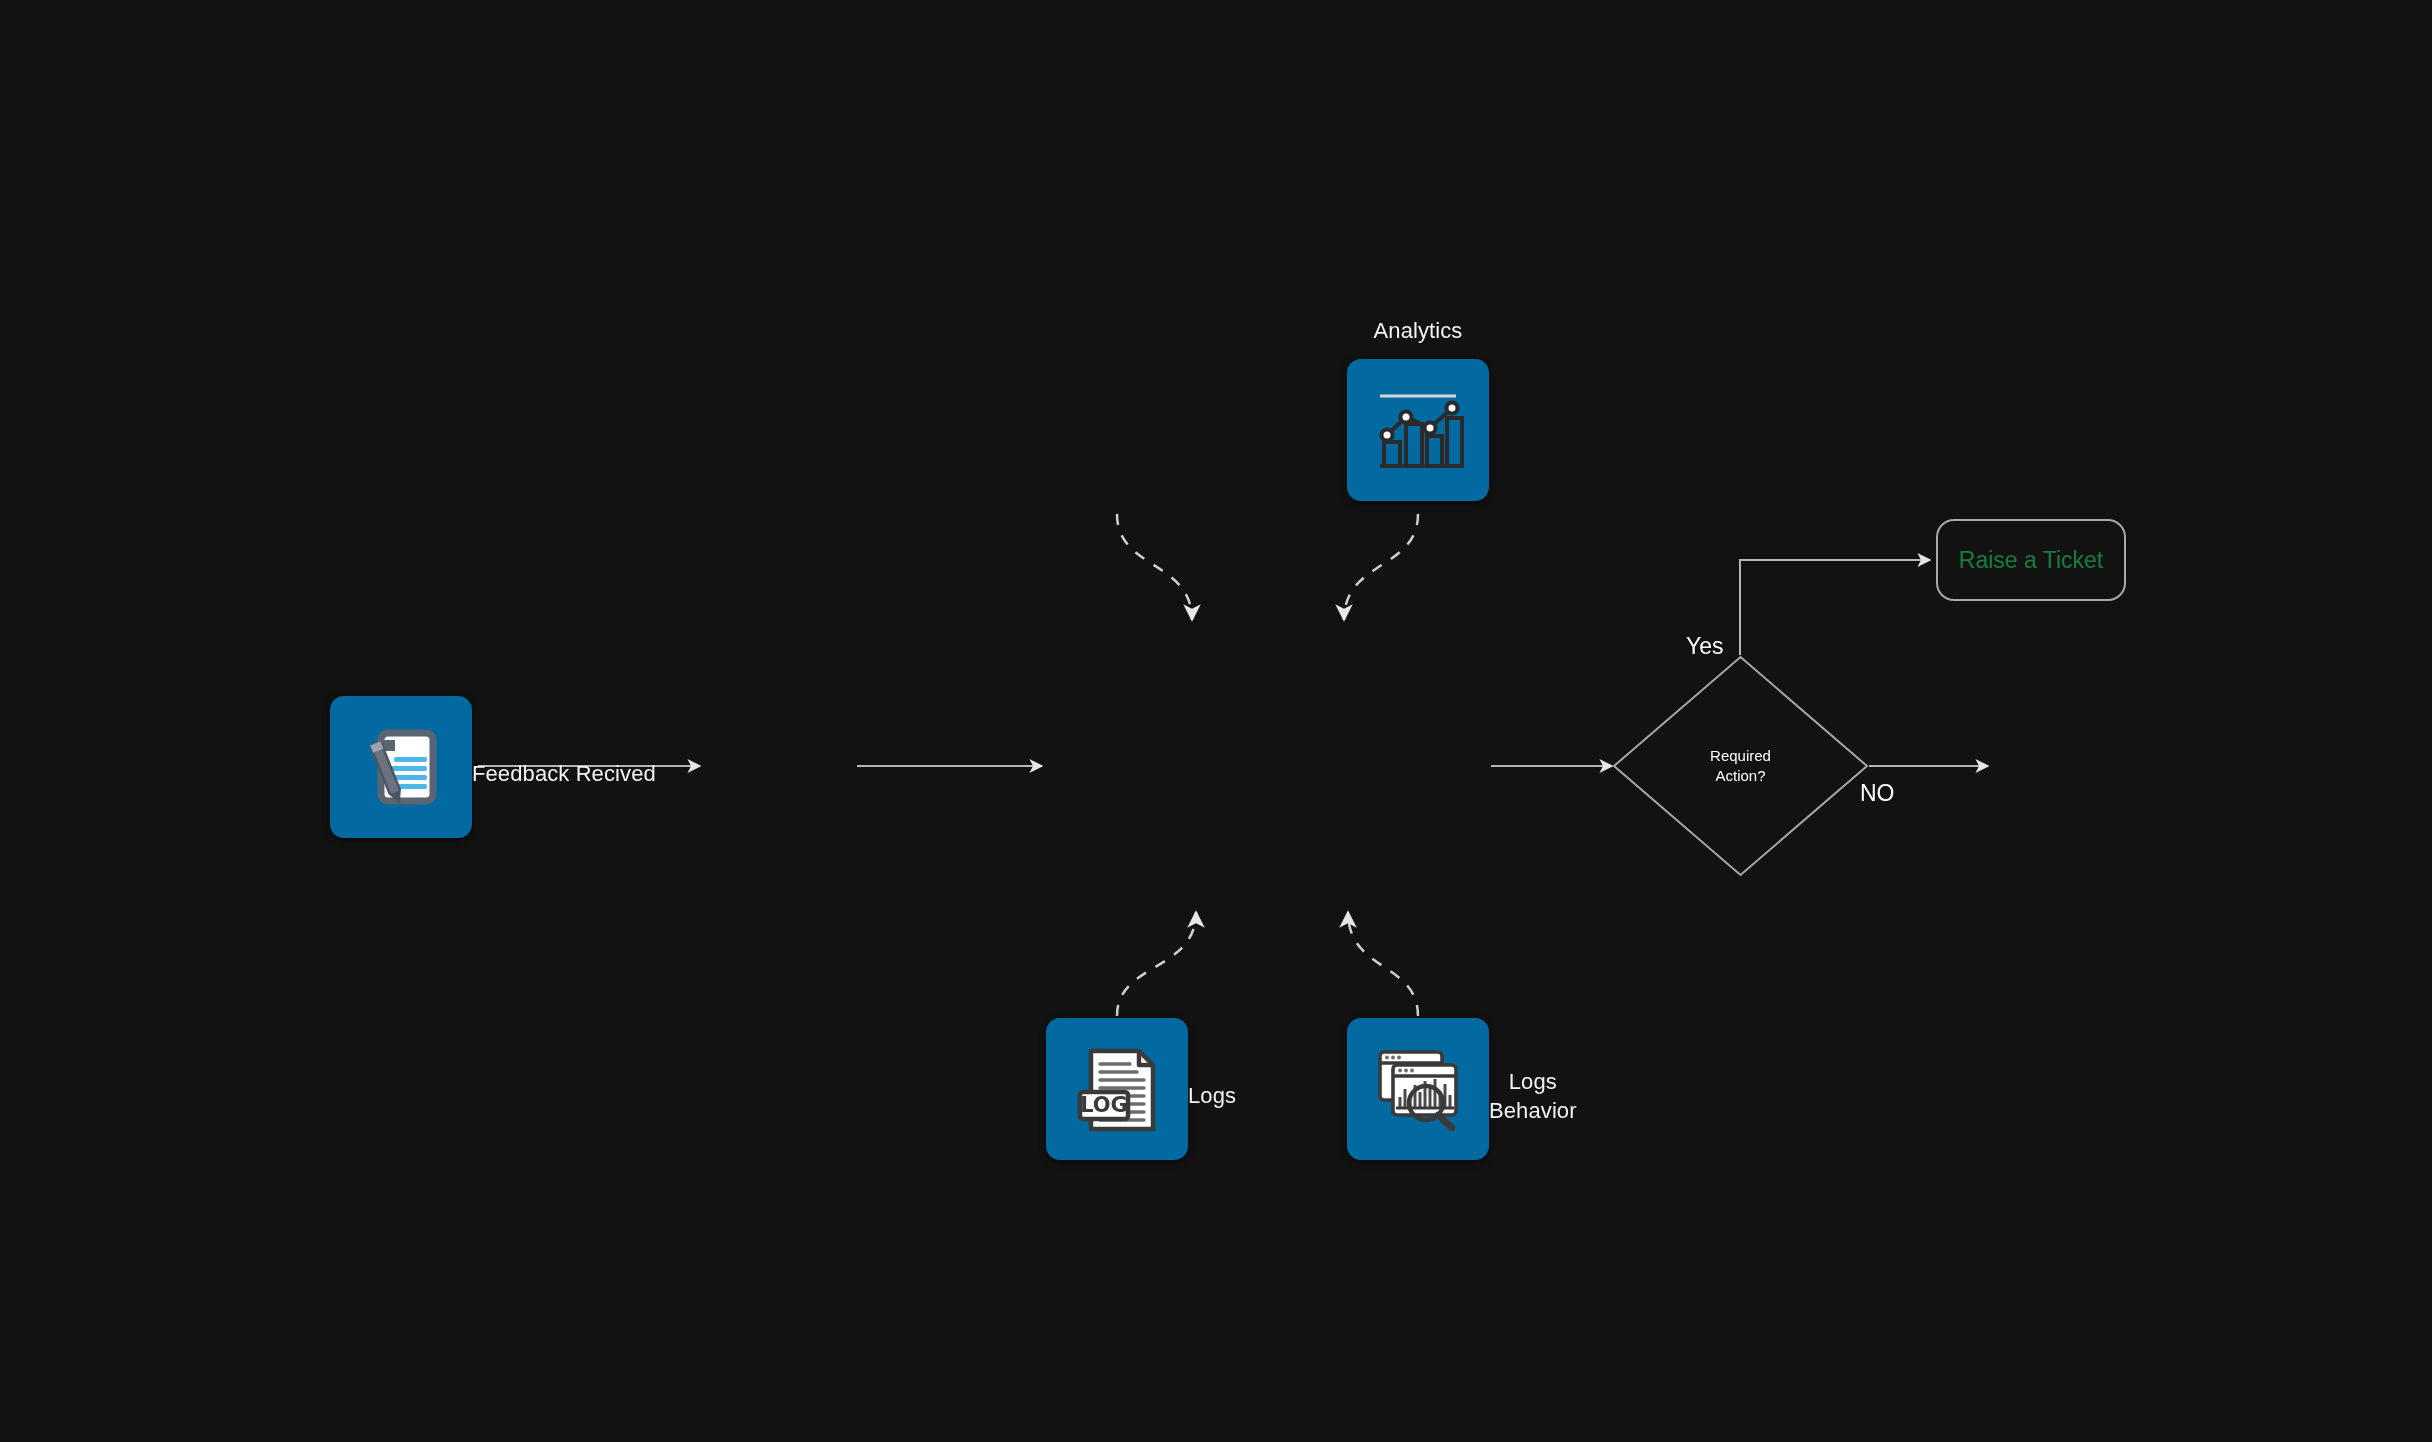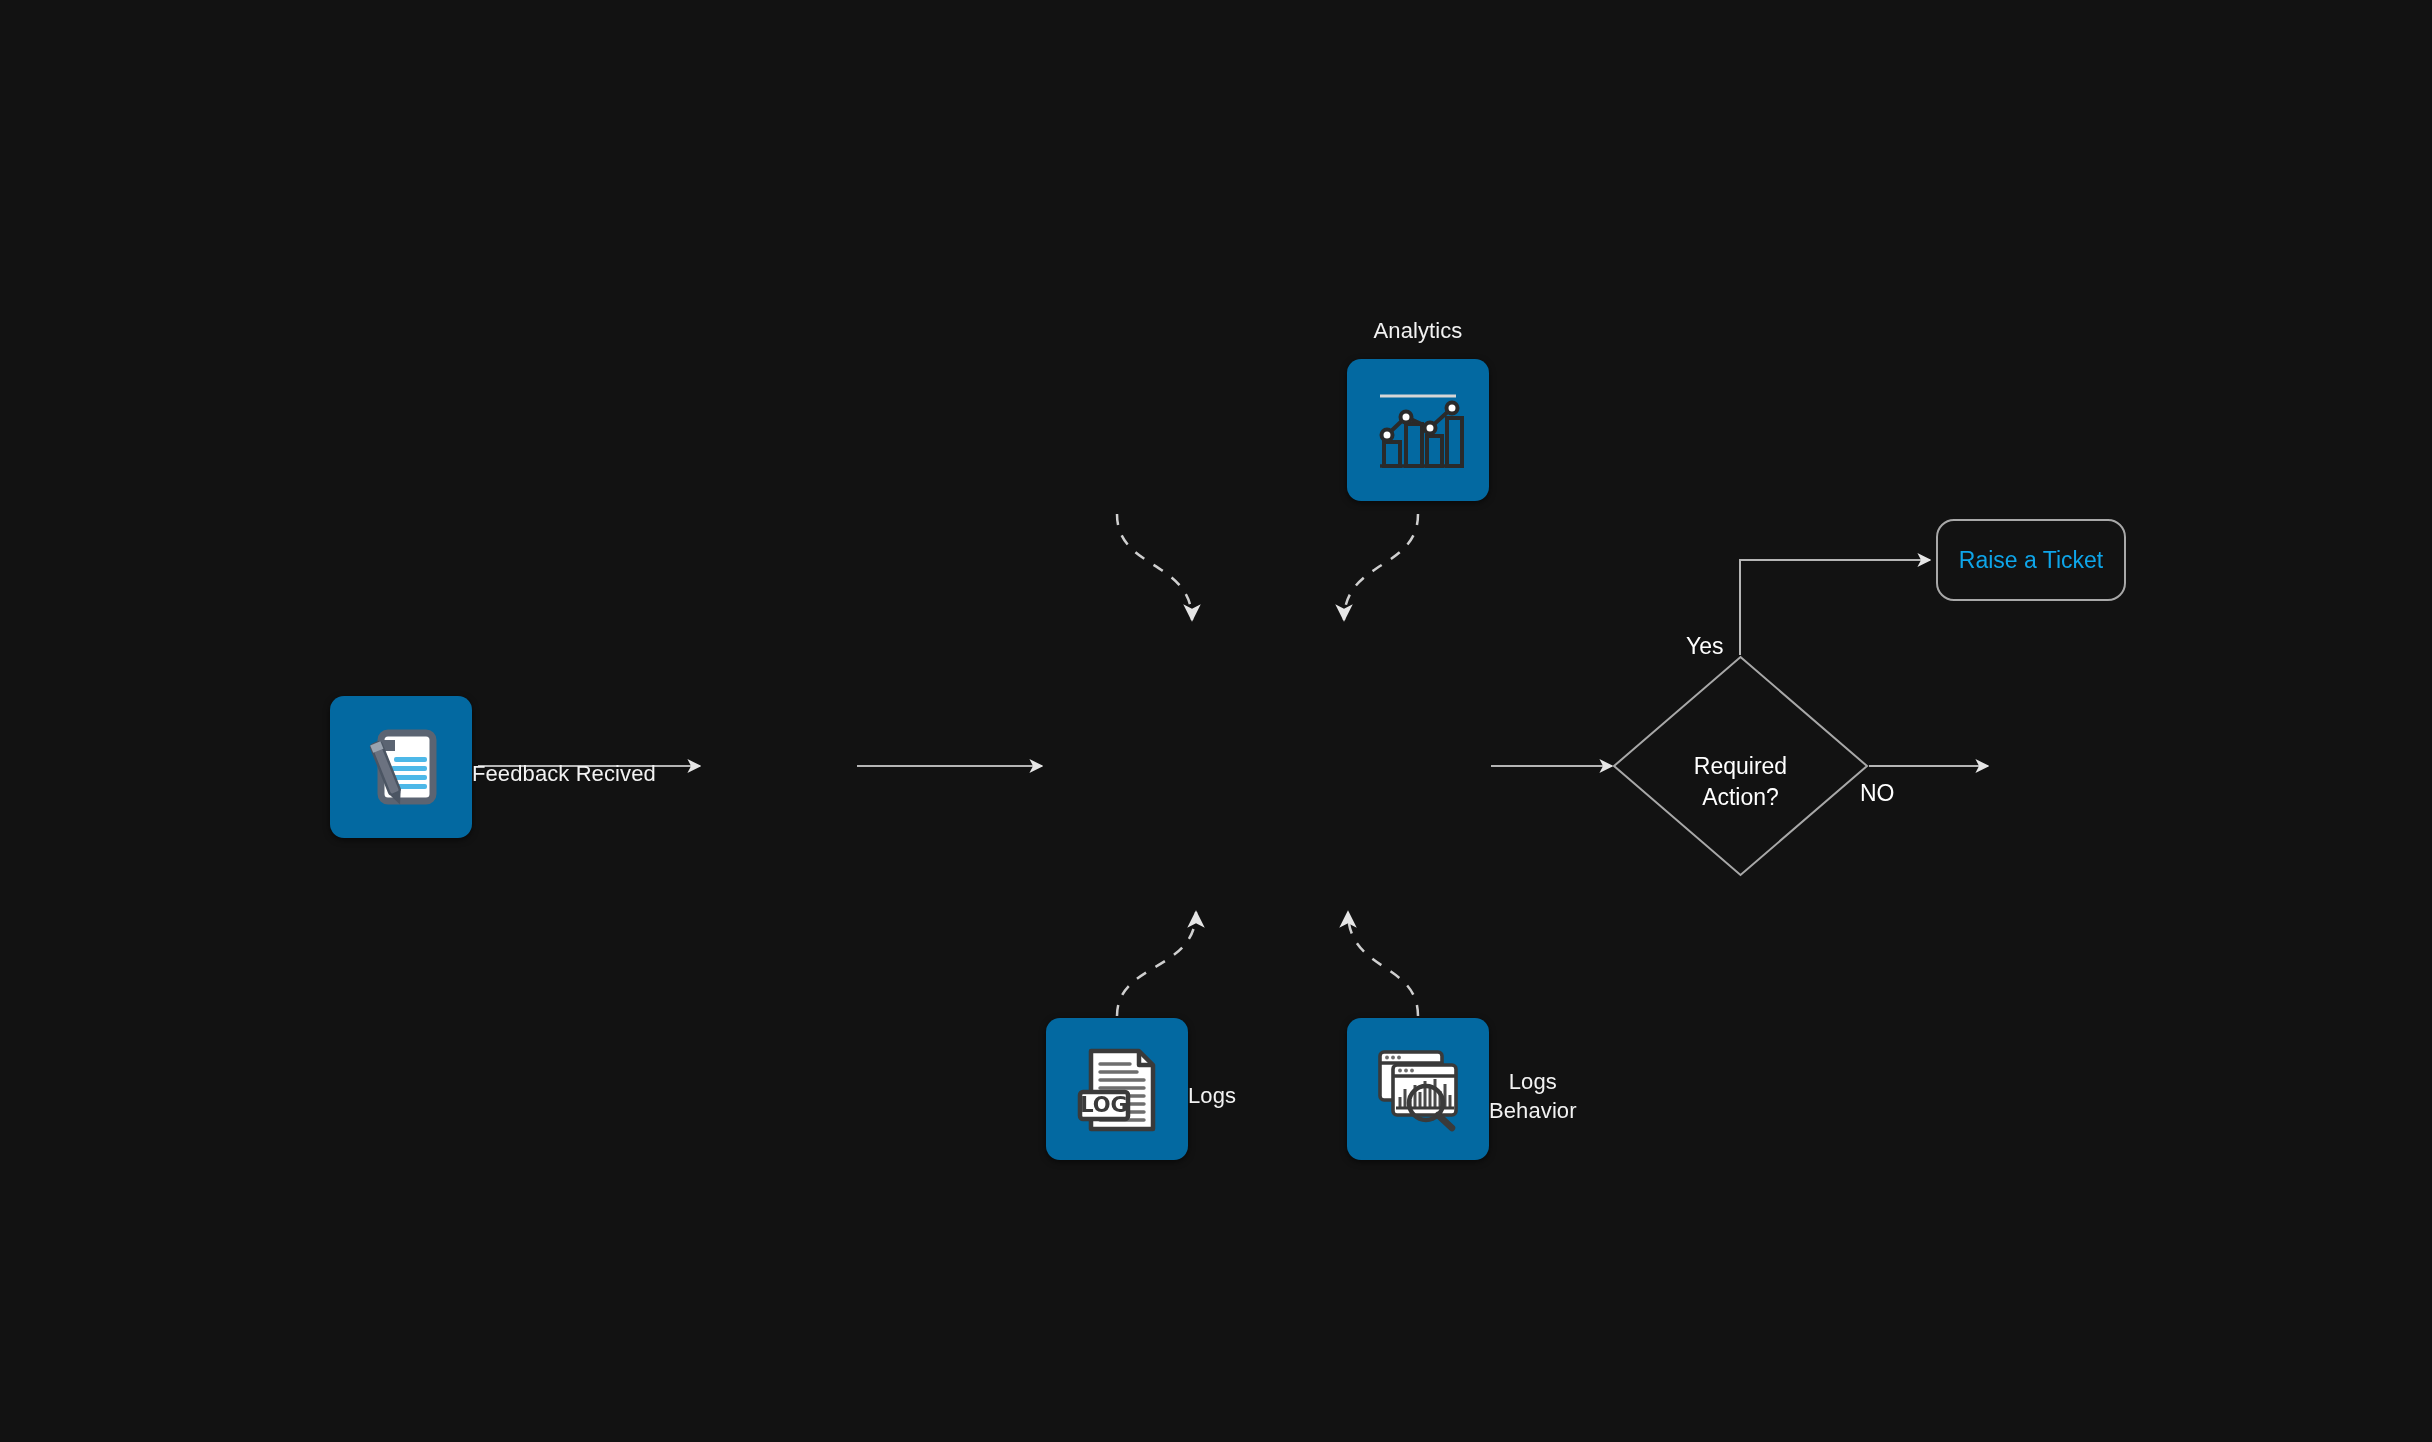--- a/index.html
+++ b/index.html
@@ -64,48 +64,48 @@
 
   
   .proc-box {
     position: absolute;
     border: 2px solid #a8a8a8;
     border-radius: 18px;
     background: #121212;
     display: flex;
     align-items: center;
     justify-content: center;
-    color: #0ea5e9;
+    color: #15803d;
   }
   .proc-box.engine {
     border-radius: 26px;
     font-weight: bold;
     font-size: 25px;
     letter-spacing: 0.2px;
   }
   .proc-box.small {
     font-size: 23px;
     font-weight: normal;
   }
 
   
   .diamond-wrap {
     position: absolute;
   }
   .diamond-wrap .dtext {
     position: absolute;
     left: 0;
-    top: 16px;
+    top: 0;
     width: 100%;
     height: 100%;
     display: flex;
     align-items: center;
     justify-content: center;
     text-align: center;
-    font-size: 23px;
+    font-size: 15px;
     line-height: 1.35;
     color: #ffffff;
     white-space: pre-line;
   }
 
   
   .edge-label {
     position: absolute;
     font-size: 23px;
     color: #ffffff;

